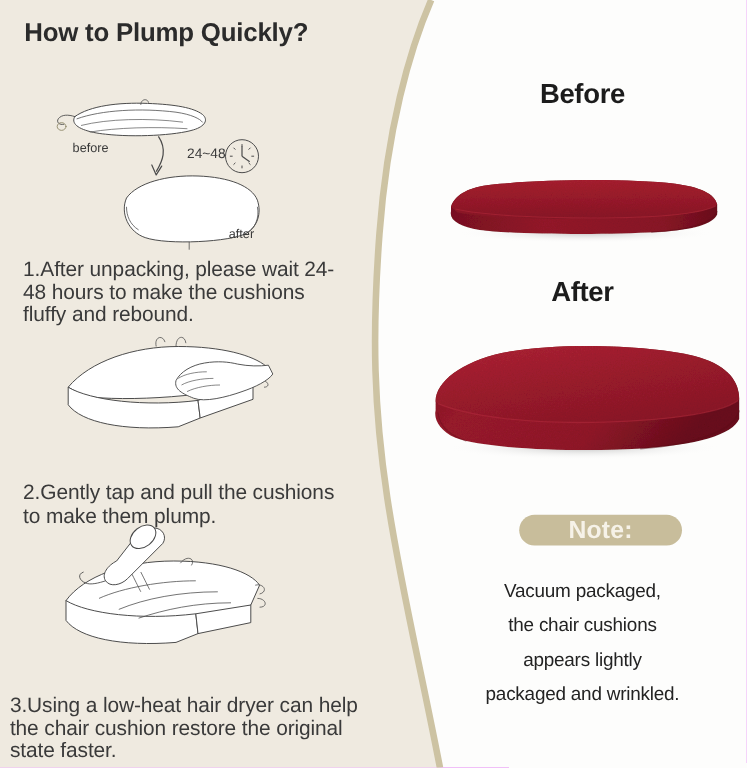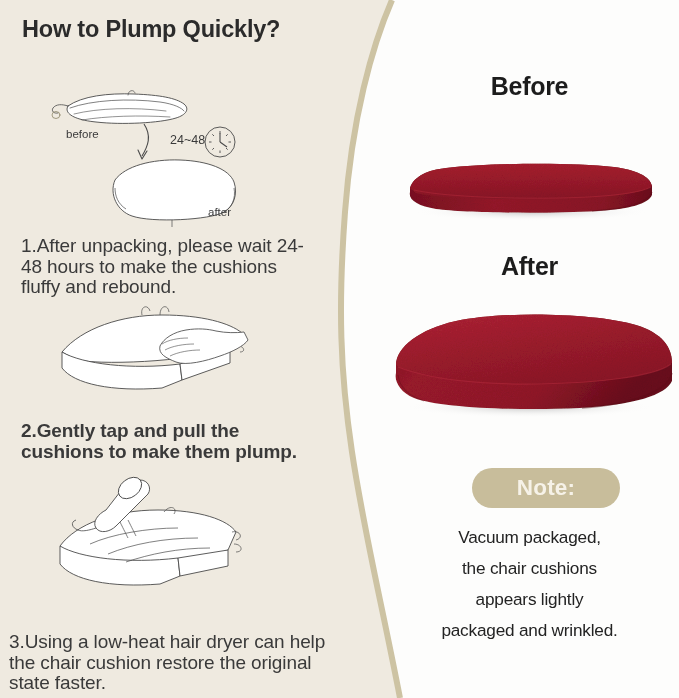--- a/index.html
+++ b/index.html
@@ -22,21 +22,21 @@
     font-size:23.5px;font-weight:bold;color:#2b2b2b;
     letter-spacing:-0.2px;white-space:nowrap;
   }
 
   .step-text{
     position:absolute;
     font-size:19px;line-height:20.5px;color:#3a3a3a;
     letter-spacing:-0.1px;
   }
   #step1-text{left:21px;top:236px;width:300px;}
-  #step2-text{left:21px;top:421px;width:300px;font-weight:bold;}
+  #step2-text{left:21px;top:439px;width:300px;}
   #step3-text{left:9px;top:612px;width:330px;margin-top:20px;}
 
   .illus{position:absolute;}
   #illus1{left:48px;top:84px;}
   #illus2{left:52px;top:300px;}
   #illus3{left:52px;top:476px;}
 
   
   .right-pane{position:absolute;left:380px;top:0;width:299px;height:698px;}
 
@@ -47,21 +47,21 @@
   #label-before{top:72px;}
   #label-after{top:252px;}
 
   .cushion-wrap{position:absolute;left:0;width:299px;}
   #cushion-before{top:140px;height:95px;}
   #cushion-after{top:295px;height:130px;}
 
   
   .note-badge{
     position:absolute;left:92px;top:468px;
-    width:148px;height:40px;border-radius:20px;
+    width:148px;height:28px;border-radius:20px;
     background:#c8bd9b;
     display:flex;align-items:center;justify-content:center;
     font-size:22.5px;font-weight:bold;color:#f6f2e8;
     letter-spacing:0.2px;
   }
   .note-body{
     position:absolute;left:0px;top:522px;width:299px;
     text-align:center;font-size:17.2px;line-height:31px;
     color:#232323;letter-spacing:-0.2px;
   }

